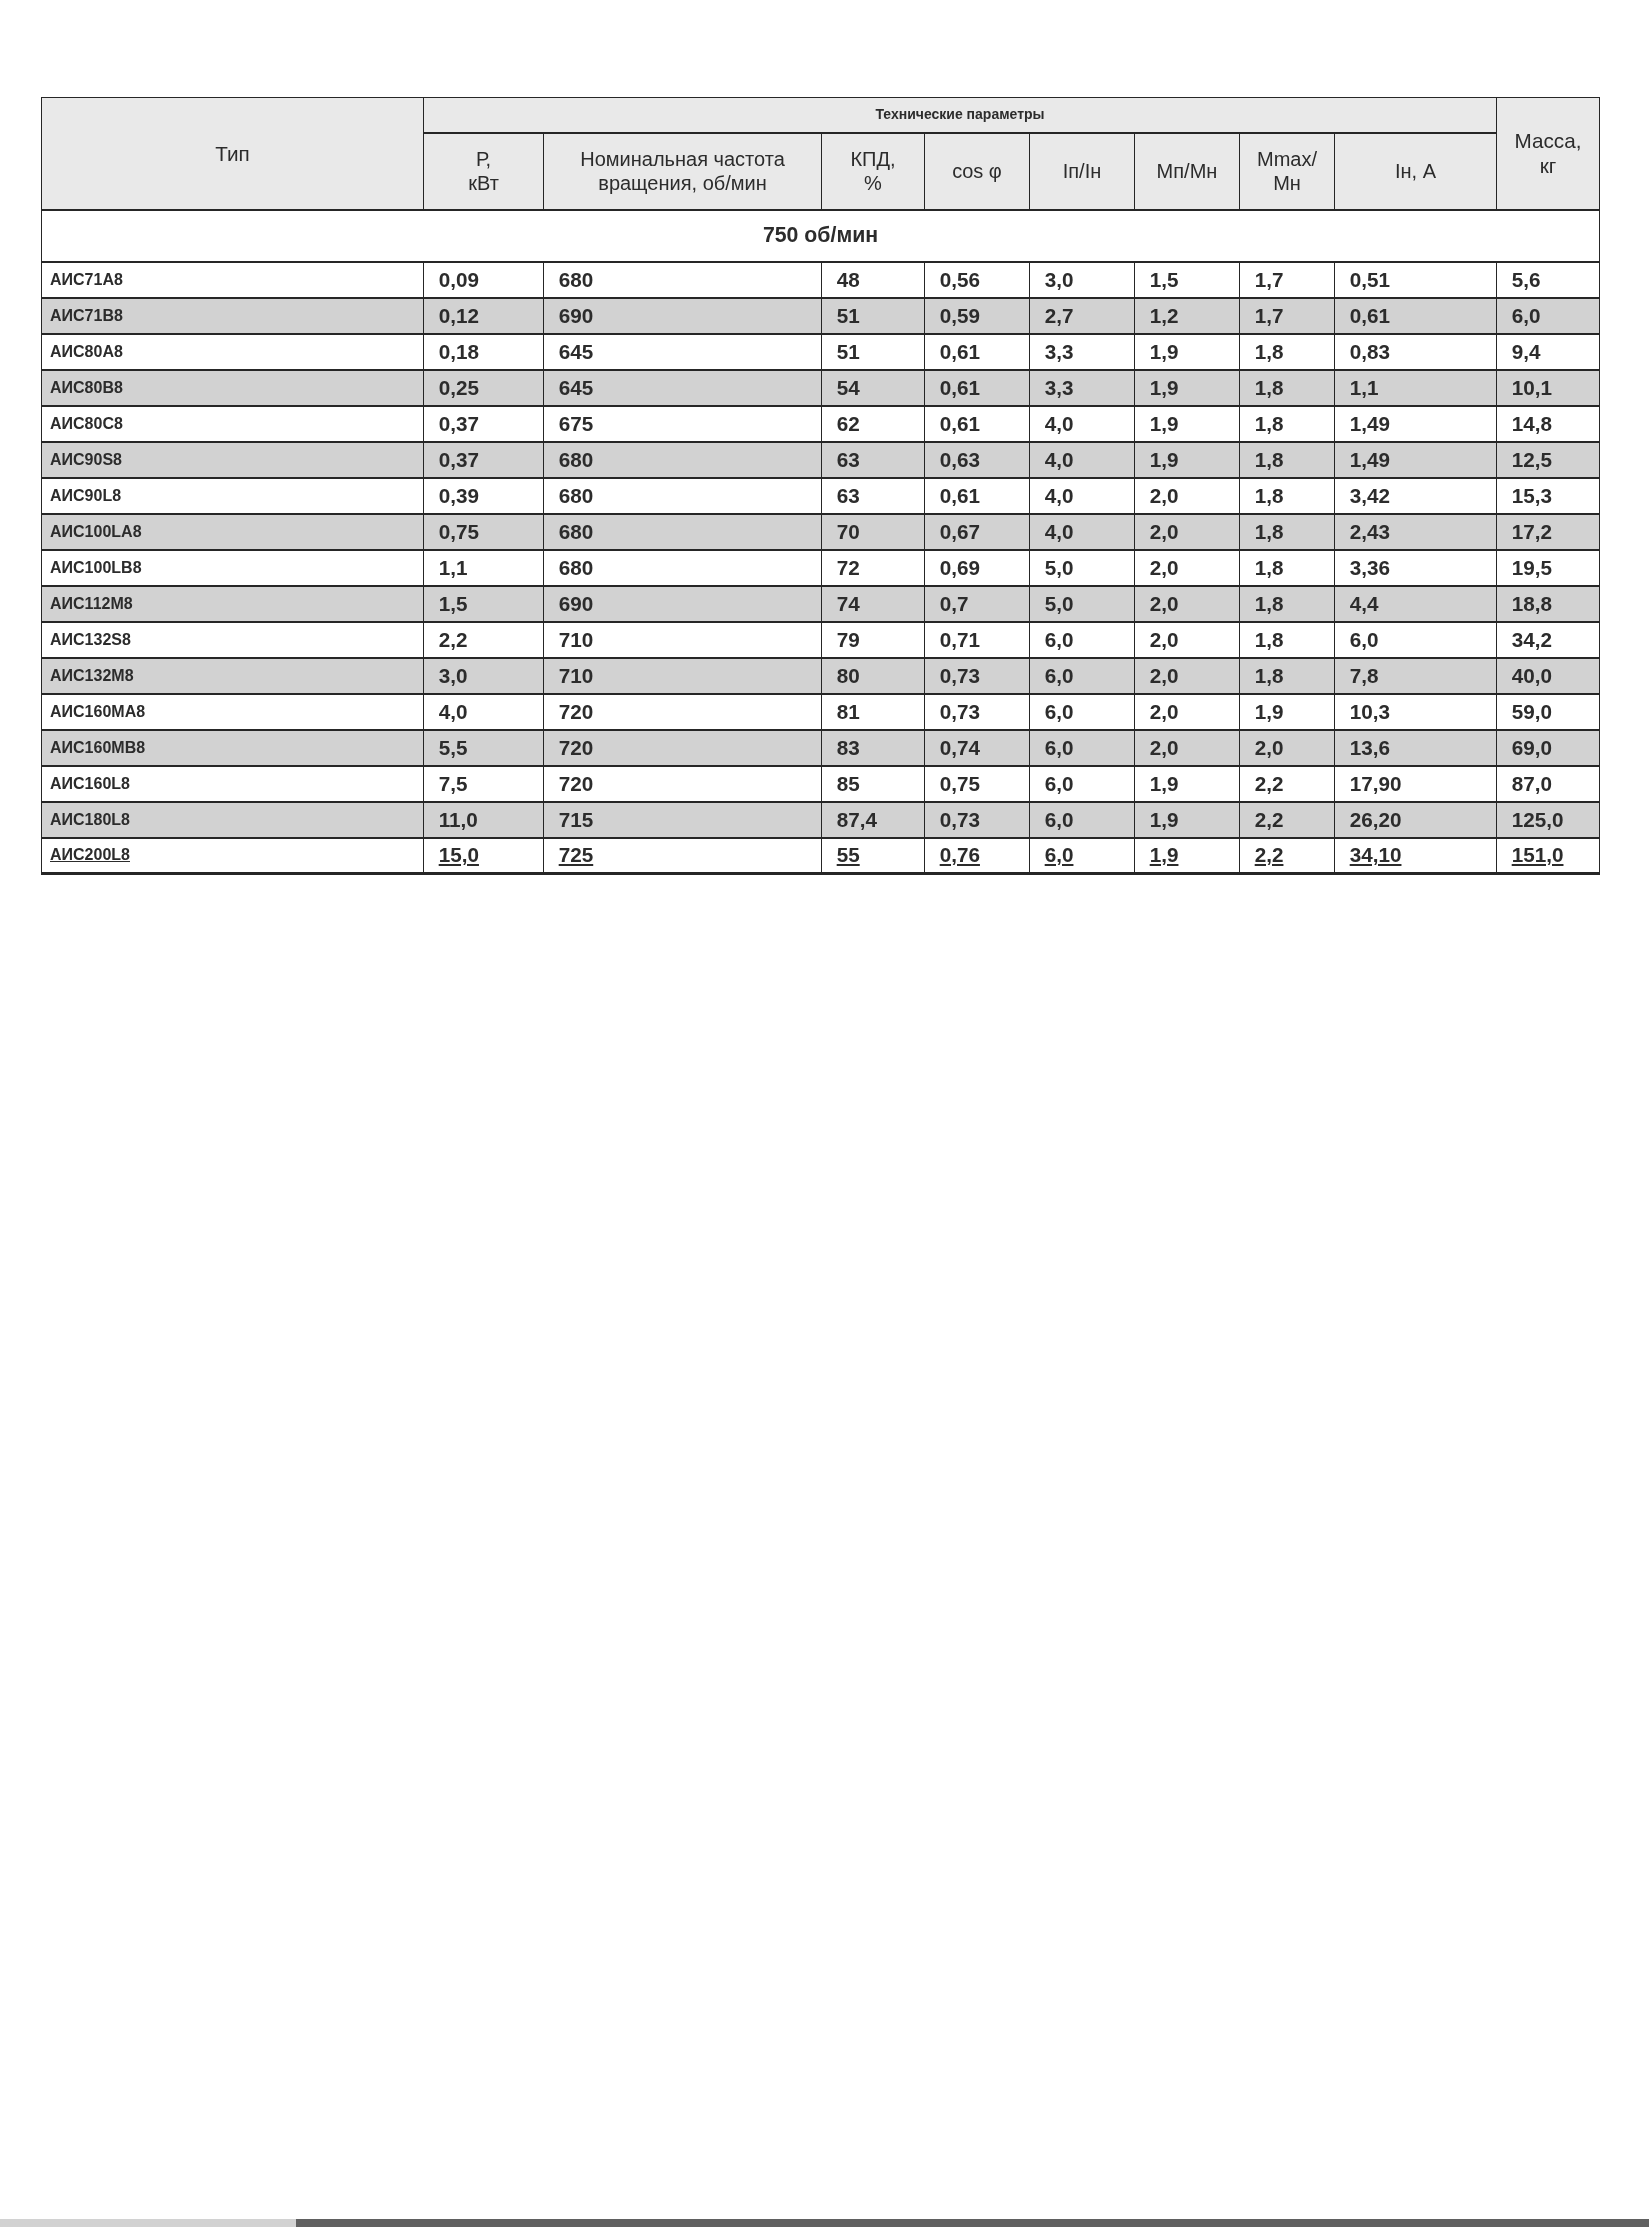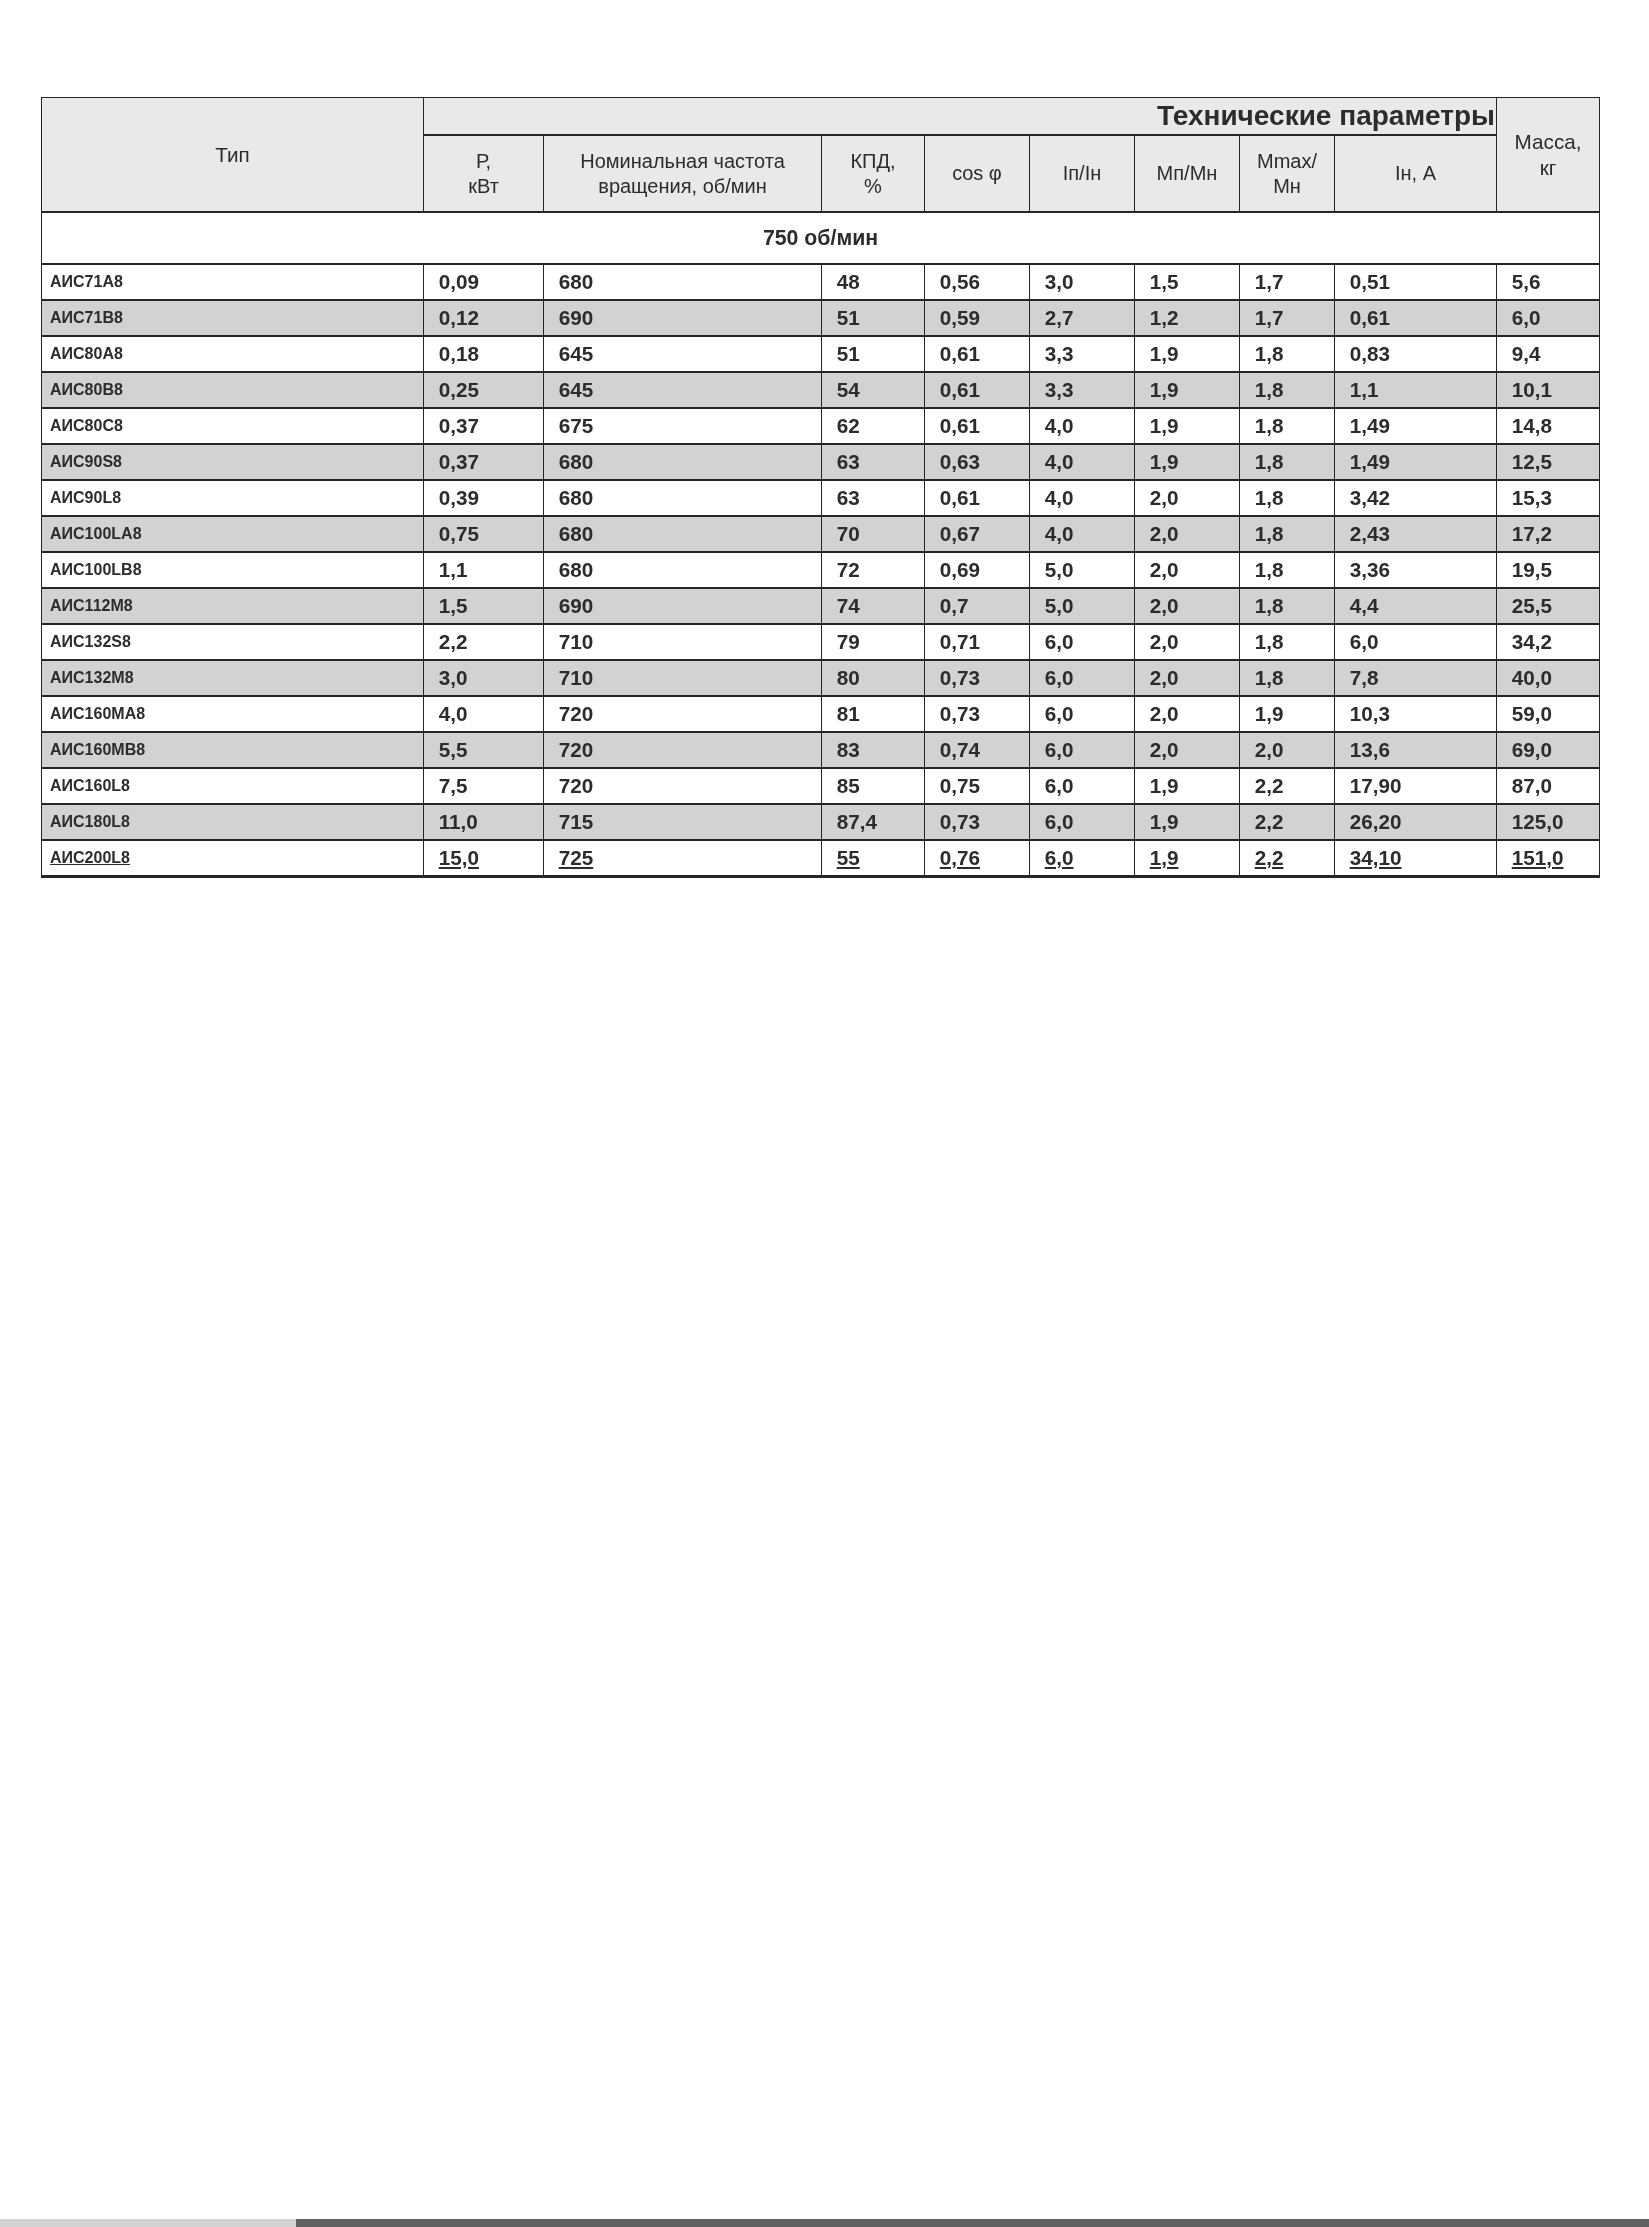--- a/index.html
+++ b/index.html
@@ -37,21 +37,21 @@
   
   .specs thead th {
     background: #e9e9e9;
     font-weight: normal;
     font-size: 20px;
     line-height: 1.22;
     text-align: center;
     white-space: pre-line;
   }
   .specs tr.h1 th { border-top-width: 1.3px; height: 35px; }
-  .specs th.tech-title { font-weight: bold; font-size: 28px; text-align: right; }
+  .specs th.tech-title { font-weight: bold; font-size: 14px; }
   .specs tr.h2 th { height: 77px; }
   .specs th.cell-type, .specs th.cell-mass { font-size: 20.7px; }
 
   
   .specs tr.band td {
     height: 52px;
     background: #ffffff;
     border-top-width: 2.7px;
     border-bottom-width: 2px;
     text-align: center;
@@ -240,21 +240,21 @@
         <tr class="alt">
           <td class="c0">АИС112М8</td>
           <td class="c1">1,5</td>
           <td class="c2">690</td>
           <td class="c3">74</td>
           <td class="c4">0,7</td>
           <td class="c5">5,0</td>
           <td class="c6">2,0</td>
           <td class="c7">1,8</td>
           <td class="c8">4,4</td>
-          <td class="c9">25,5</td>
+          <td class="c9">18,8</td>
         </tr>
         <tr>
           <td class="c0">АИС132S8</td>
           <td class="c1">2,2</td>
           <td class="c2">710</td>
           <td class="c3">79</td>
           <td class="c4">0,71</td>
           <td class="c5">6,0</td>
           <td class="c6">2,0</td>
           <td class="c7">1,8</td>

